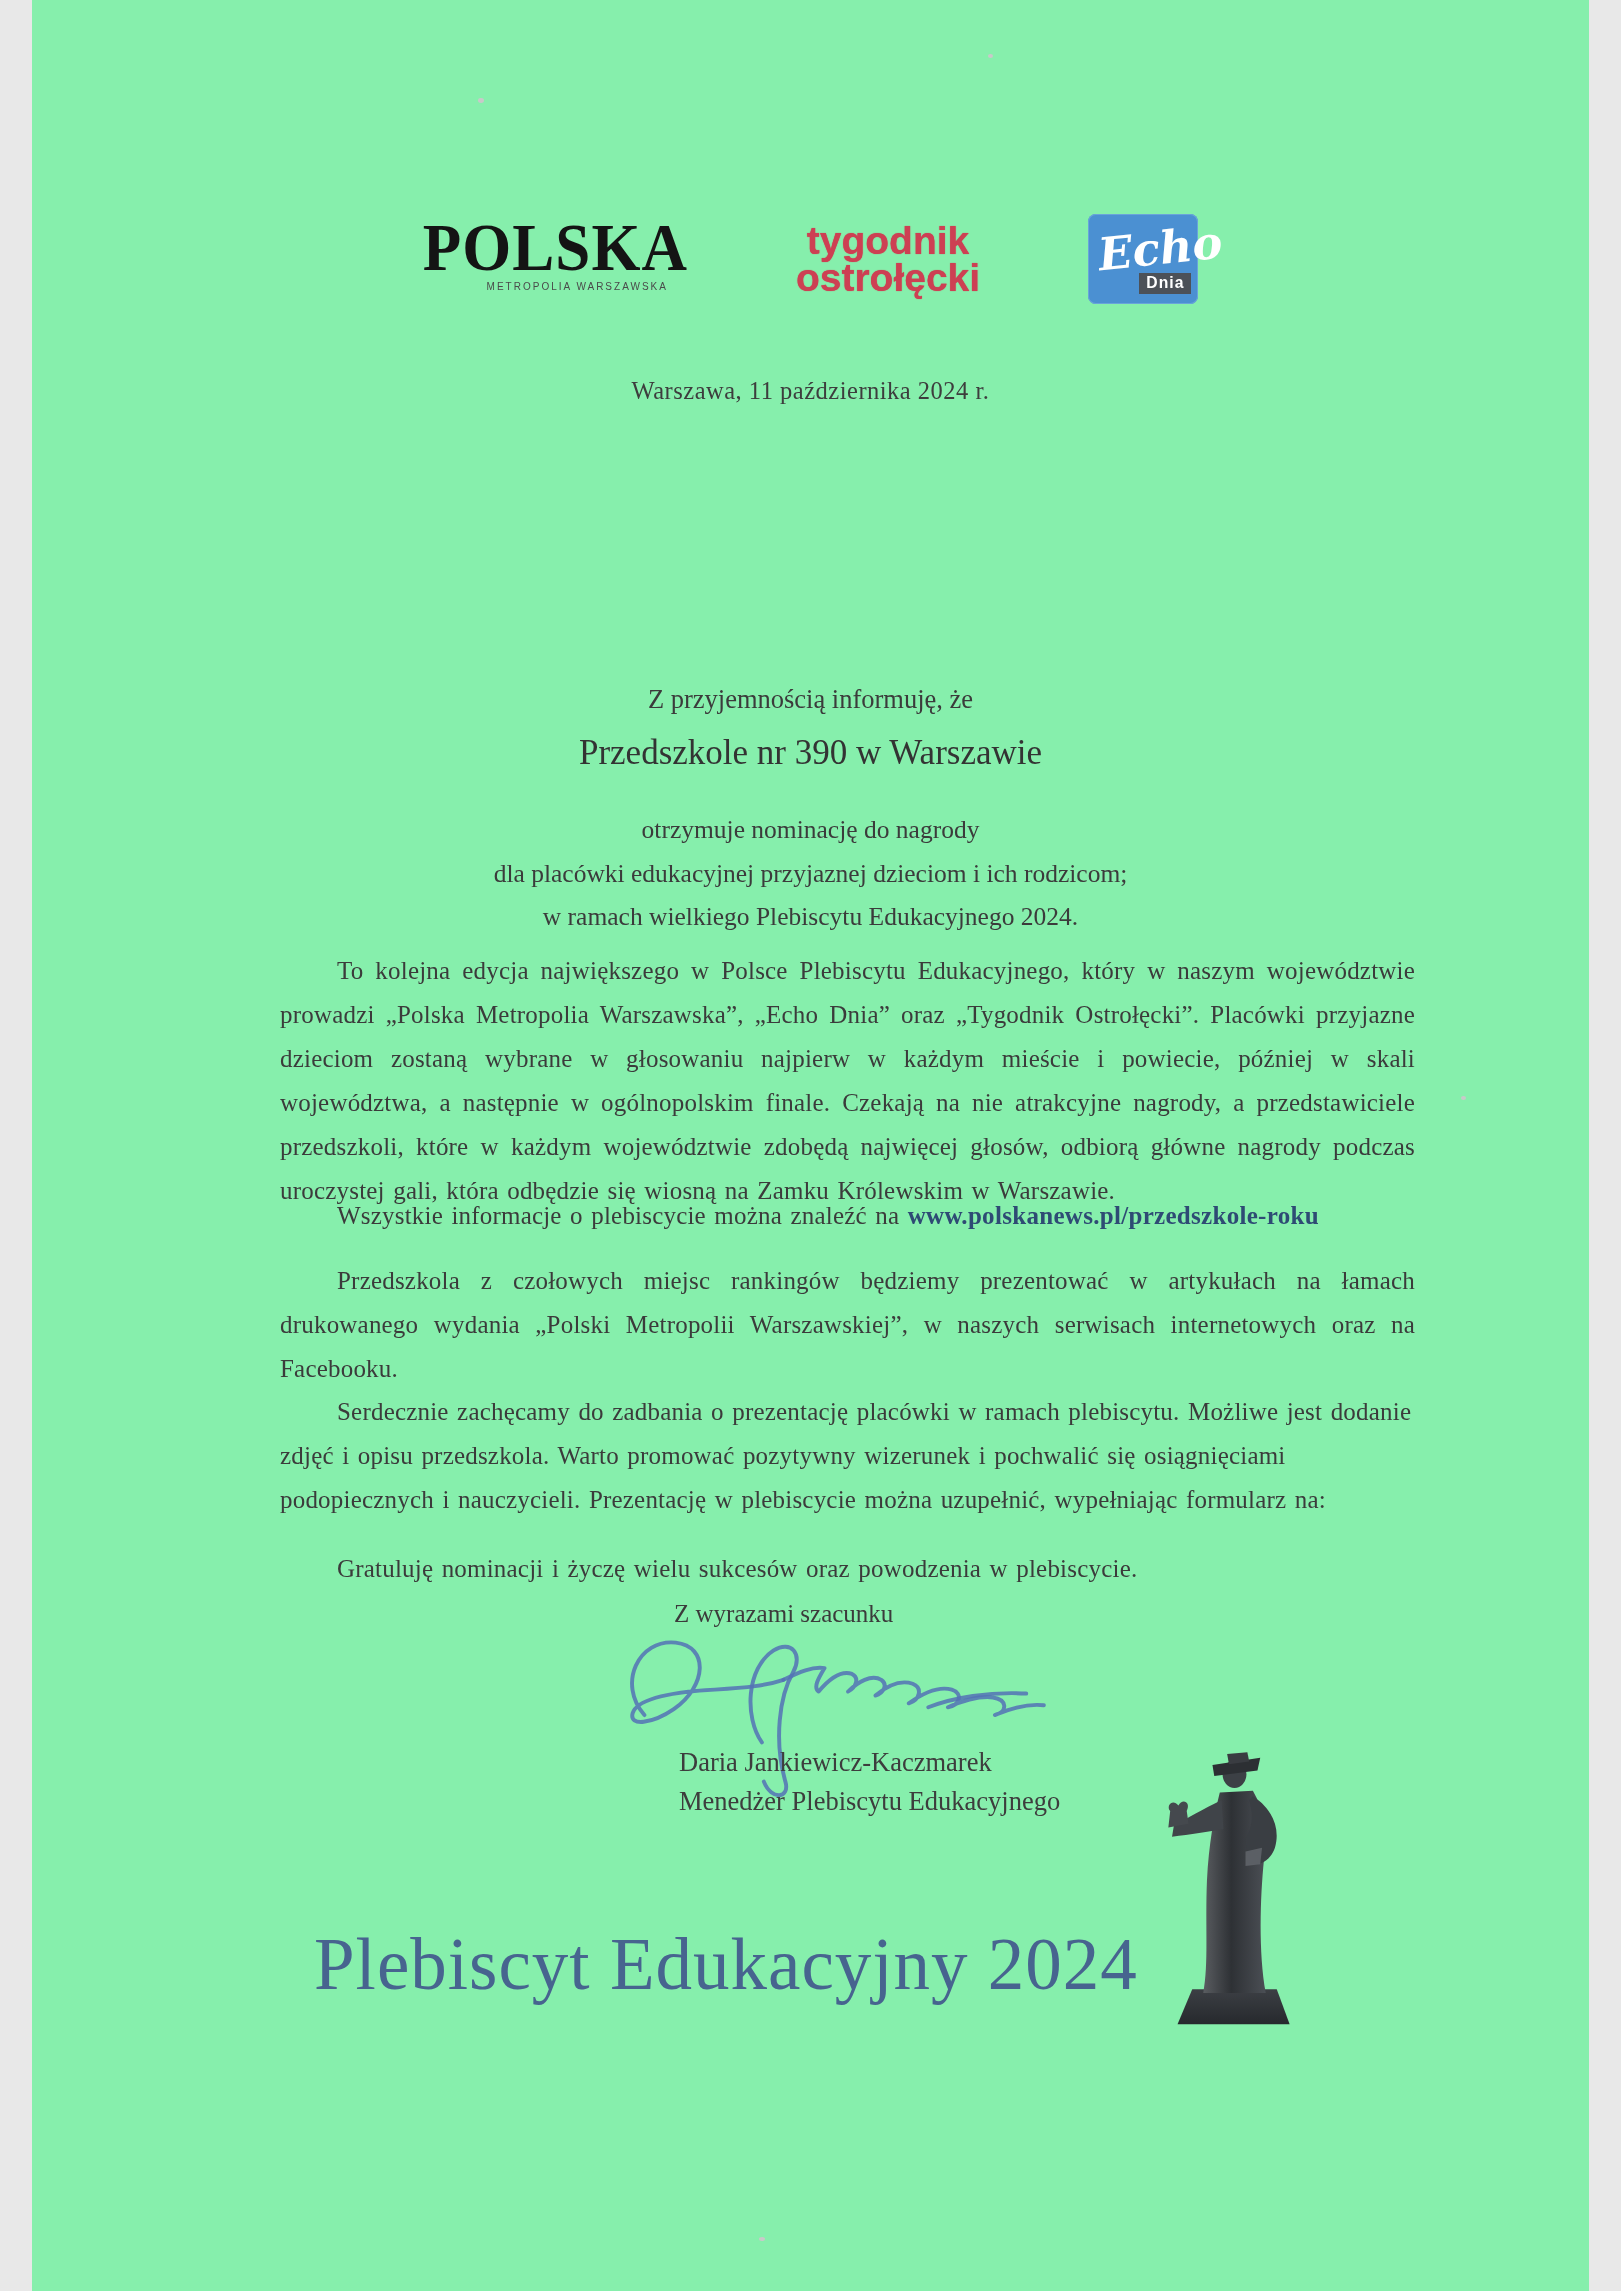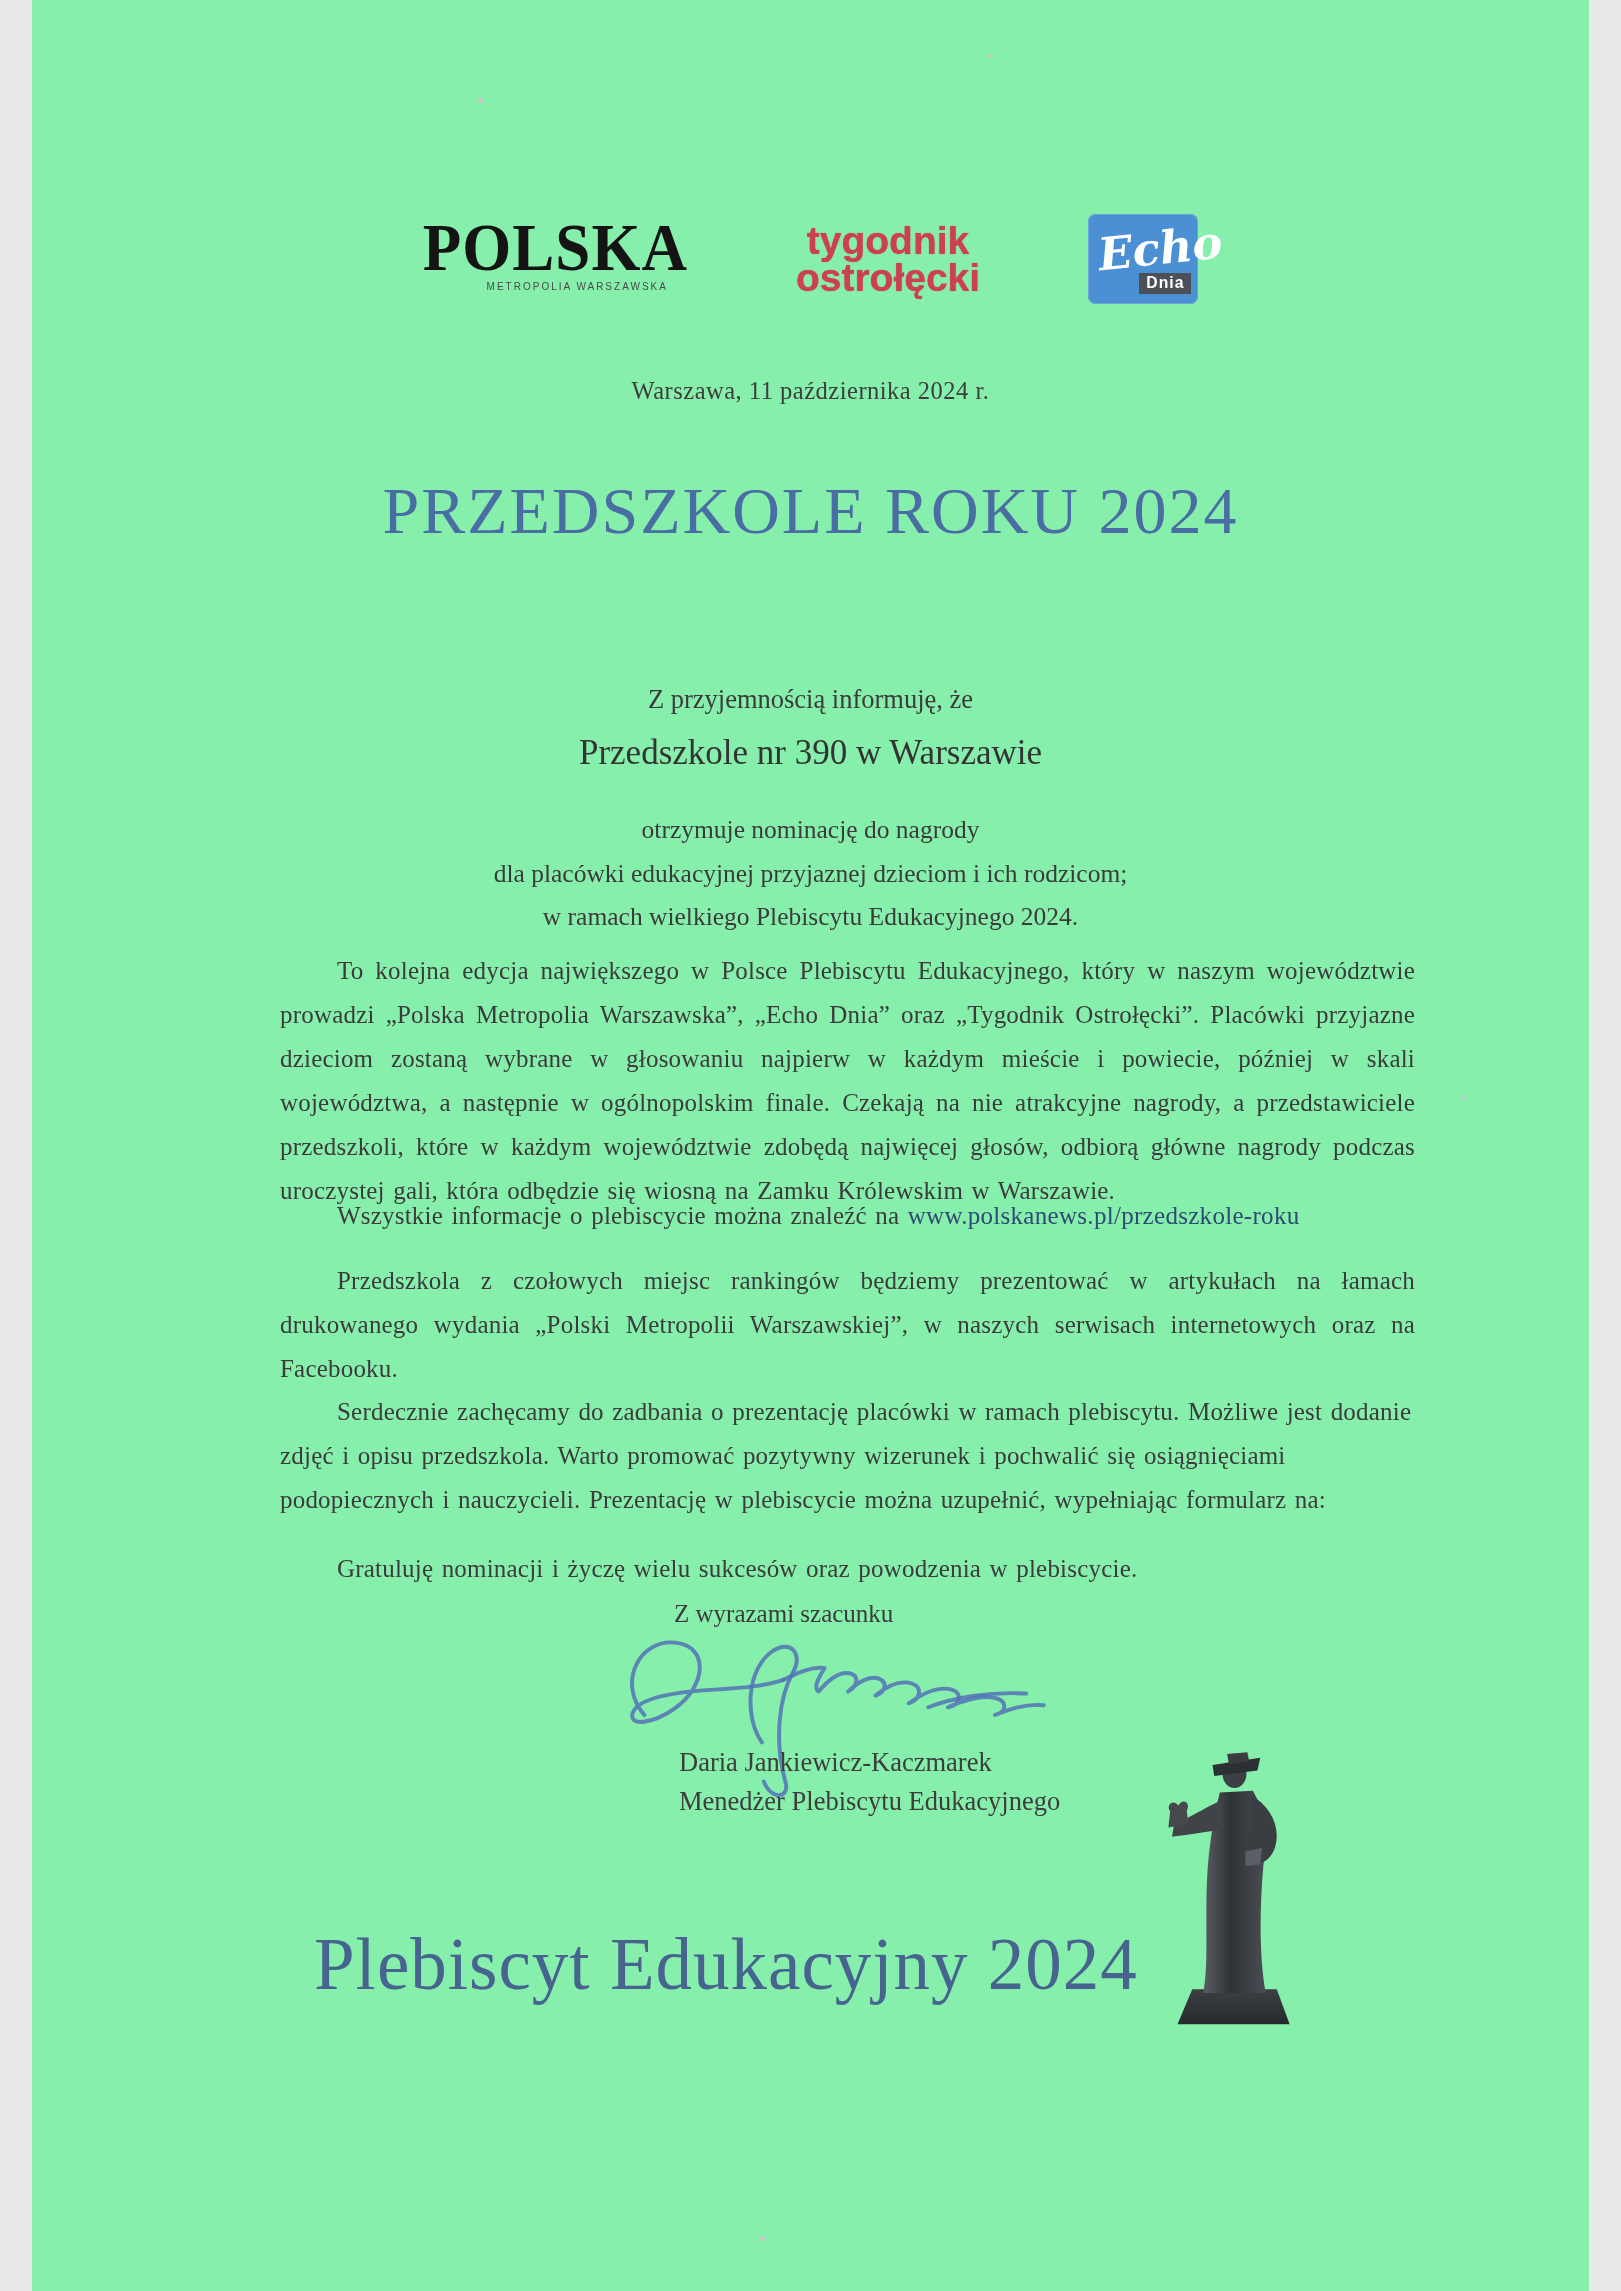--- a/index.html
+++ b/index.html
@@ -79,21 +79,21 @@
     position:absolute; left:248px; width:1135px;
     font-size:25px; line-height:44px; color:#3b3b3b;
     text-align:justify; letter-spacing:0.2px; word-spacing:2px;
   }
   .p1 { top:949px; text-indent:57px; }
   .p2 { top:1194px; text-indent:57px; text-align:left; }
   .p3 { top:1259px; text-indent:57px; }
   .p4 { top:1390px; text-indent:57px; text-align:left; }
   .p4link { top:1525px; text-align:left; }
   .p5 { top:1547px; text-indent:57px; text-align:left; }
-  .weblink { font-weight:normal; color:#2e4b74; letter-spacing:0.3px; }
+  .weblink { font-weight:bold; color:#2e4b74; letter-spacing:0.3px; }
   
   .salutation {
     position:absolute; left:642px; top:1600px;
     font-size:25px; color:#3b3b3b;
   }
   .signature-svg { position:absolute; left:573px; top:1625px; }
   .sig-name  { position:absolute; left:647px; top:1747px; font-size:26.5px; color:#3d3d3d; }
   .sig-title { position:absolute; left:647px; top:1786px; font-size:26.5px; color:#3d3d3d; }
   
   .footer-banner {
@@ -119,21 +119,20 @@
       <div>ostrołęcki</div>
     </div>
     <div class="echo-logo">
       <div class="echo-script">Echo</div>
       <div class="echo-badge">Dnia</div>
     </div>
   </div>
 
   <div class="dateline">Warszawa, 11 października 2024 r.</div>
 
-  <div class="main-title">PRZEDSZKOLE ROKU 2024</div>
 
   <div class="intro-line1">Z przyjemnością informuję, że</div>
   <div class="recipient">Przedszkole nr 390 w Warszawie</div>
   <div class="intro-line2">otrzymuje nominację do nagrody</div>
   <div class="intro-line3">dla placówki edukacyjnej przyjaznej dzieciom i ich rodzicom;</div>
   <div class="intro-line4">w ramach wielkiego Plebiscytu Edukacyjnego 2024.</div>
 
   <div class="bodytext p1">To kolejna edycja największego w Polsce Plebiscytu Edukacyjnego, który w naszym województwie prowadzi „Polska Metropolia Warszawska”, „Echo Dnia” oraz „Tygodnik Ostrołęcki”. Placówki przyjazne dzieciom zostaną wybrane w głosowaniu najpierw w każdym mieście i powiecie, później w skali województwa, a następnie w ogólnopolskim finale. Czekają na nie atrakcyjne nagrody, a przedstawiciele przedszkoli, które w każdym województwie zdobędą najwięcej głosów, odbiorą główne nagrody podczas uroczystej gali, która odbędzie się wiosną na Zamku Królewskim w Warszawie.</div>
 
   <div class="bodytext p2"><span>Wszystkie informacje o plebiscycie można znaleźć na </span><span class="weblink">www.polskanews.pl/przedszkole-roku</span></div>

